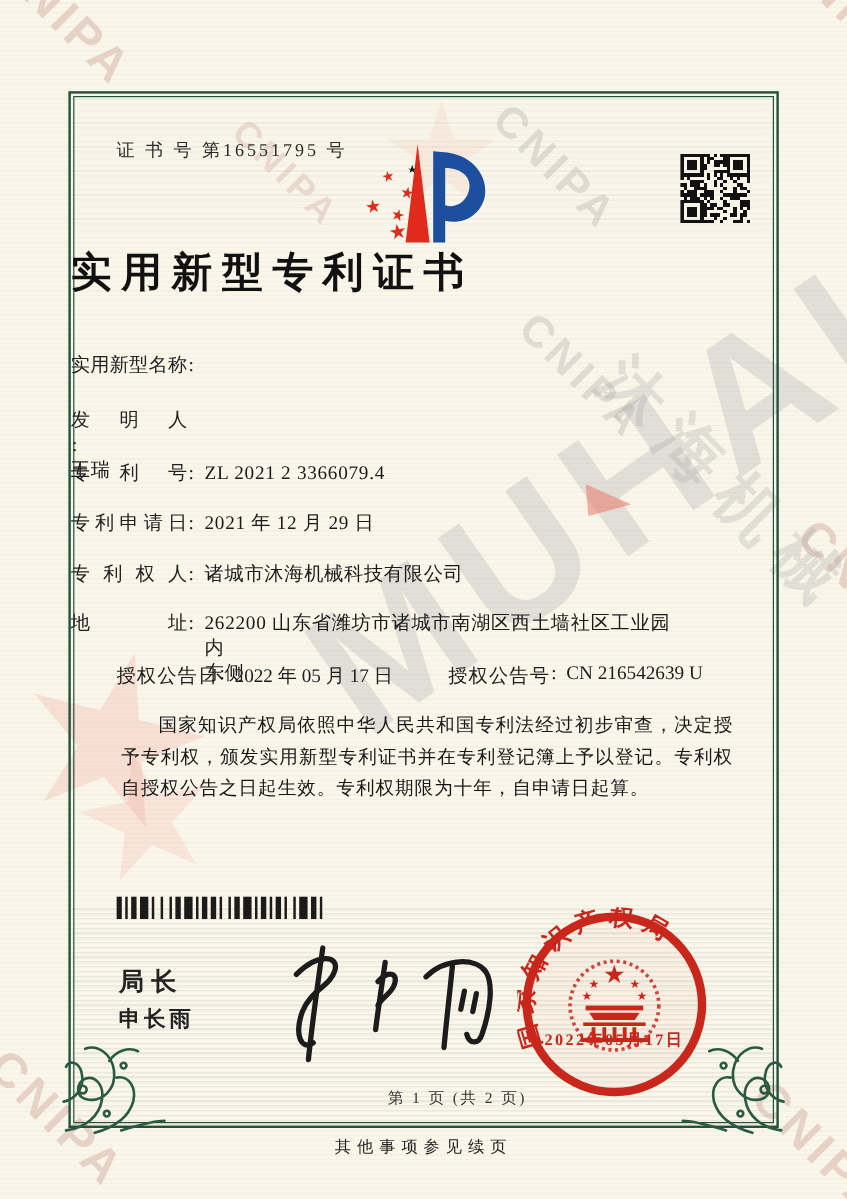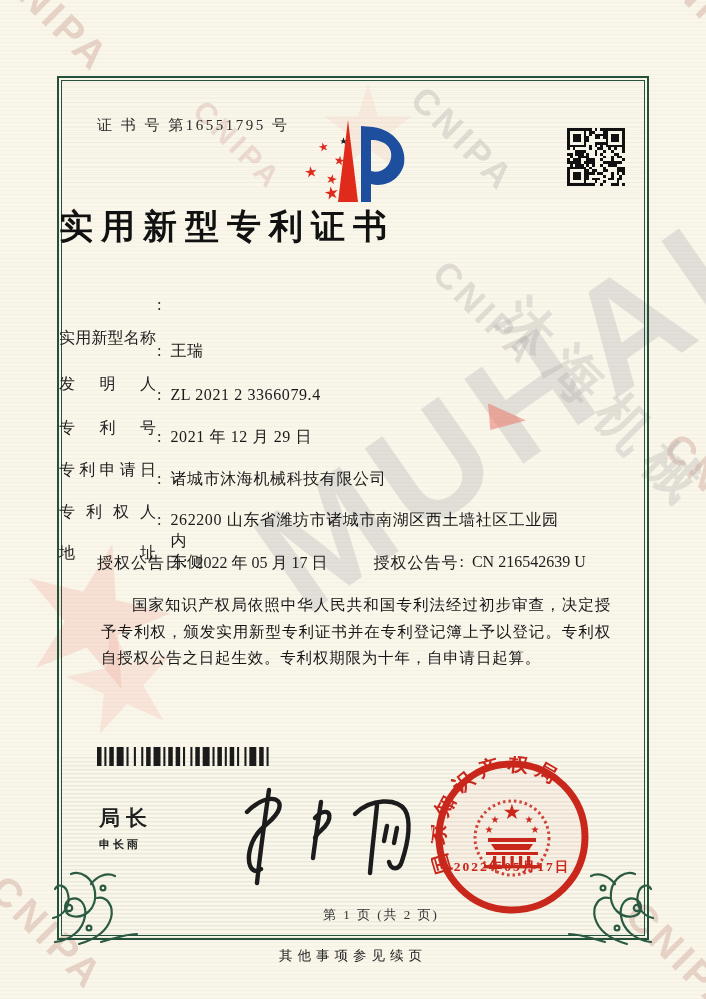--- a/index.html
+++ b/index.html
@@ -83,43 +83,42 @@
   .title{
     position:absolute;left:0;top:126px;width:100%;
     text-align:left;font-size:34px;font-weight:bold;
     letter-spacing:8px;color:#111;
   }
   .row{position:absolute;display:flex;align-items:flex-start;font-size:16px;line-height:21px;}
   .row .lbl{
     display:inline-block;width:97px;flex:none;
     text-align:justify;text-align-last:justify;
     color:#222;
-    margin-top:33px;
   }
   .row .colon{flex:none;margin:0 9px 0 1px;color:#222;}
   .row .val{letter-spacing:0.6px;color:#1a1a1a;white-space:pre-line;max-width:396px;}
-  .row-1{top:216px;} .row-2{top:262px;} .row-3{top:306px;}
+  .row-1{top:216px;} .row-2{top:262px;flex-direction:column;} .row-3{top:306px;}
   .row-4{top:348px;} .row-5{top:390px;} .row-6{top:431px;}
   .grant-row{position:absolute;left:38px;top:475px;display:flex;font-size:16px;}
   .grant-row .pair{display:flex;}
   .grant-row .pair+.pair{margin-left:46px;}
   .grant-row .glbl{letter-spacing:1px;}
   .grant-row .colon{margin:0 8px 0 1px;}
 
   .paras{
     position:absolute;left:30px;top:502px;width:534px;
     font-size:15.5px;line-height:26.5px;letter-spacing:0.8px;color:#161616;
     text-align:justify;
   }
   .paras p{margin:12px;text-indent:2em;}
 
   .barcode{position:absolute;left:38px;top:669px;width:172px;height:19px;}
 
   .dir-title{position:absolute;left:40px;top:726px;font-size:21px;letter-spacing:6px;font-weight:bold;color:#222;}
-  .dir-name{position:absolute;left:40px;top:759px;font-size:11px;letter-spacing:3px;font-weight:bold;color:#222;}
+  .dir-name{position:absolute;left:40px;top:759px;font-size:18px;letter-spacing:3px;font-weight:bold;color:#222;}
   .signature{position:absolute;left:128px;top:700px;width:272px;height:112px;}
 
   .seal{position:absolute;left:372px;top:678px;width:162px;height:162px;}
   .seal svg{position:absolute;inset:0;}
   .seal-date{
     position:absolute;left:-12px;top:102px;width:186px;
     text-align:center;font-size:13.5px;font-weight:bold;
     color:#c9271c;letter-spacing:2px;
   }
 

